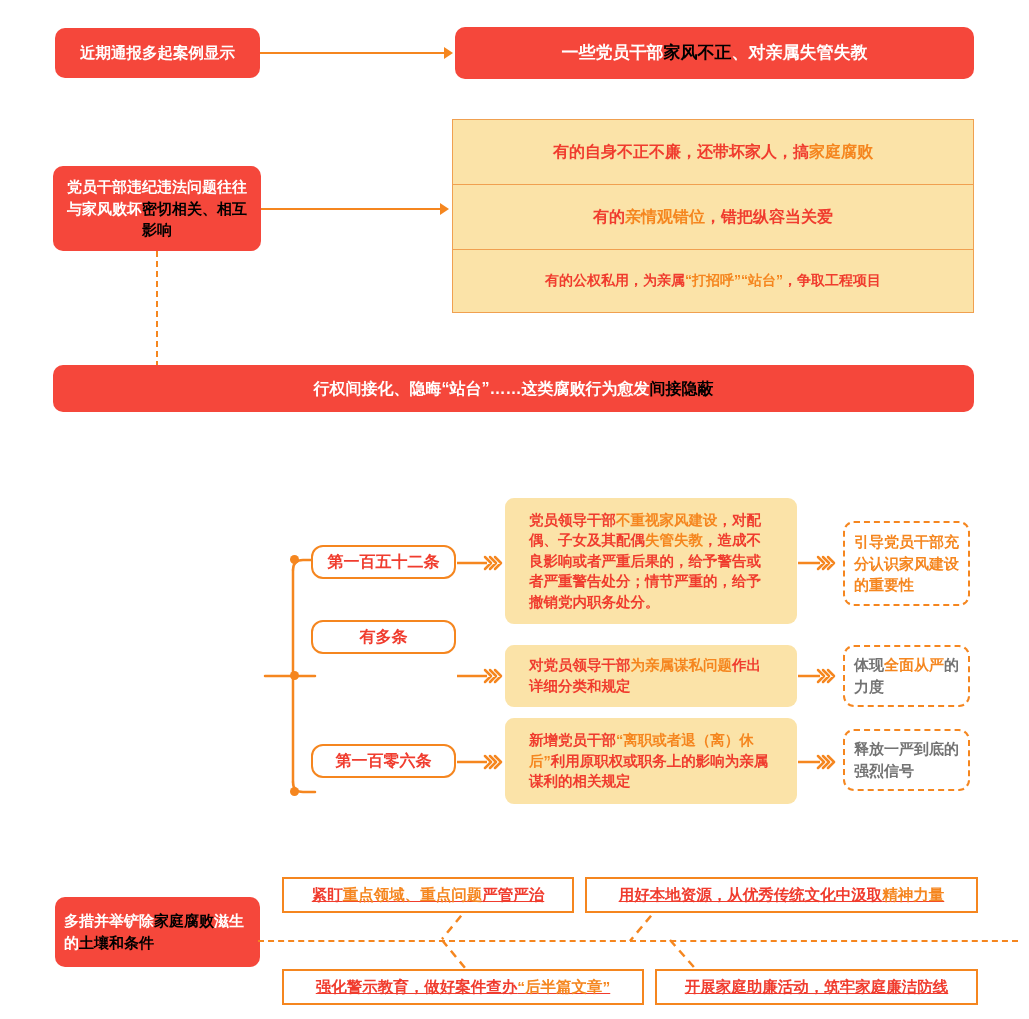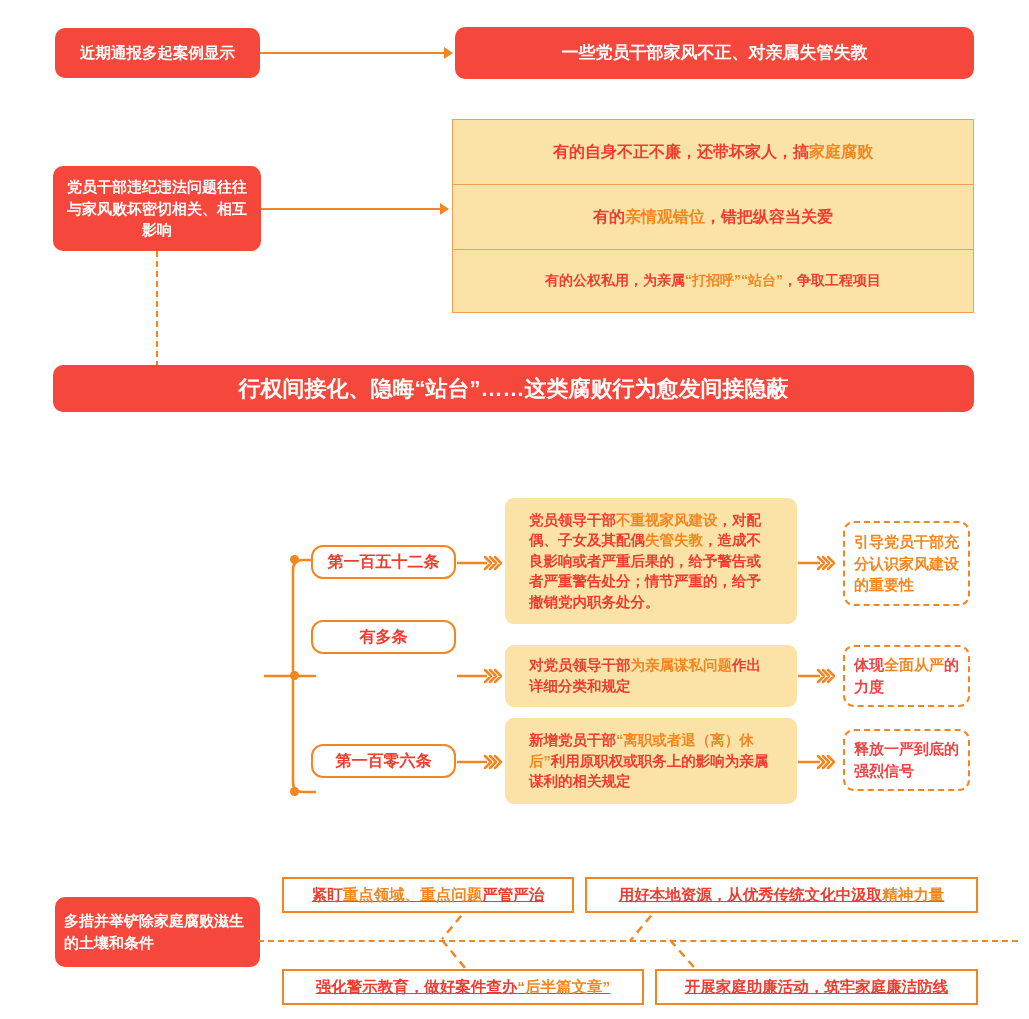--- a/index.html
+++ b/index.html
@@ -17,22 +17,22 @@
   .red-box{
     position:absolute;
     background:#F5473B;
     border-radius:10px;
     color:#ffffff;
     display:flex;align-items:center;justify-content:center;
     text-align:center;
     box-sizing:border-box;
     line-height:1.45;
   }
-  .accent-y{color:#ffffff;}
-  .red-t{color:#ef4444;margin-top:33px;}
+  .accent-y{color:#000000;}
+  .red-t{color:#737373;margin-top:33px;}
   .orange-t{color:#F5861F;}
 
   .yellow-row{
     position:absolute;
     background:#FBE3A8;
     border:1px solid #F0A050;
     box-sizing:border-box;
     display:flex;align-items:center;justify-content:center;
     text-align:center;
     color:#F03C2E;
@@ -133,21 +133,21 @@
   </div>
 
   <div class="yellow-row" style="left:452px;top:249px;width:522px;height:64px;font-size:14px;">
     <span>
       <span>有的公权私用，为亲属</span><span class="orange-t">“打招呼”“站台”</span><span>，争取工程项目</span>
     </span>
   </div>
 
   <div class="dash-v" style="left:156px;top:251px;height:116px;"></div>
 
-  <div class="red-box" style="left:53px;top:365px;width:921px;height:47px;font-size:22px;">
+  <div class="red-box" style="left:53px;top:365px;width:921px;height:47px;font-size:16px;">
     <span>
       <span>行权间接化、隐晦“站台”……这类腐败行为愈发</span><span class="accent-y">间接隐蔽</span>
     </span>
   </div>
 
 
   <svg class="conn" style="left:265px;top:550px;width:60px;height:230px;">
     <path d="M0,126 H16 M16,126 H28 M28,20 v212" stroke="#F5861F" stroke-width="2.5" fill="none" stroke-linecap="round"></path>
     <path d="M28,20 q0,-10 10,-10 H50" stroke="#F5861F" stroke-width="2.5" fill="none" stroke-linecap="round"></path>
     <path d="M28,232 q0,10 10,10 H50" stroke="#F5861F" stroke-width="2.5" fill="none" stroke-linecap="round"></path>

